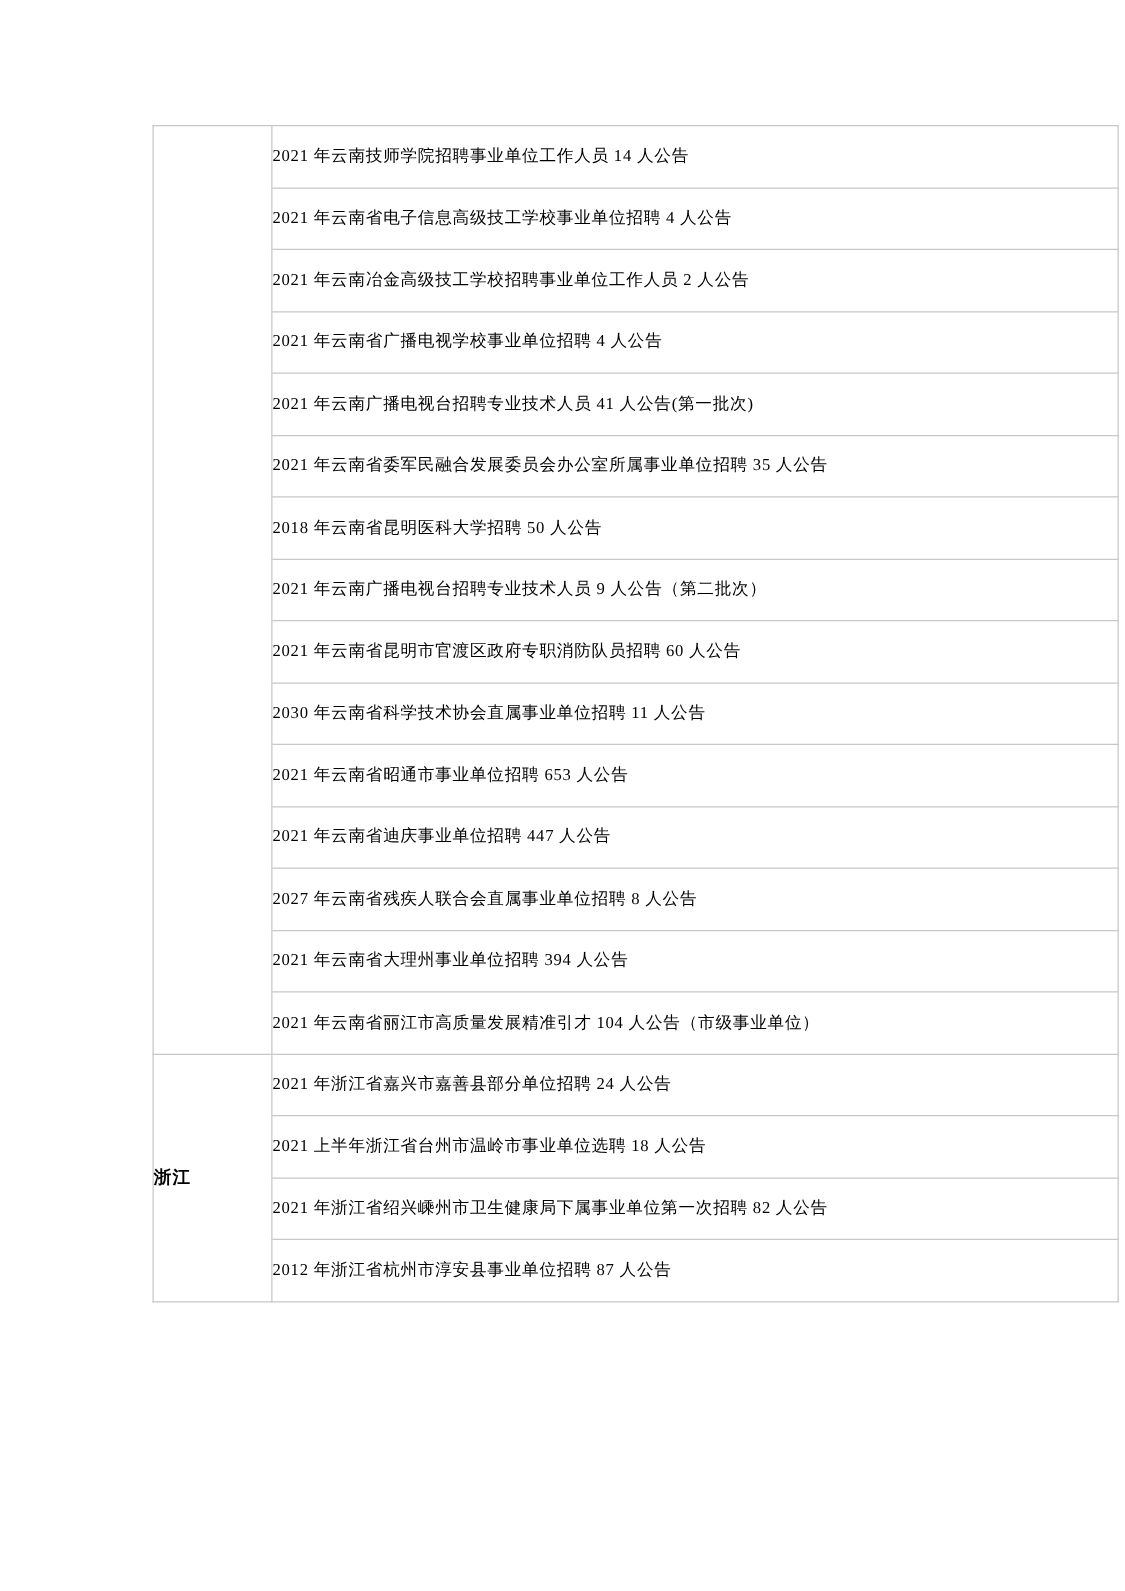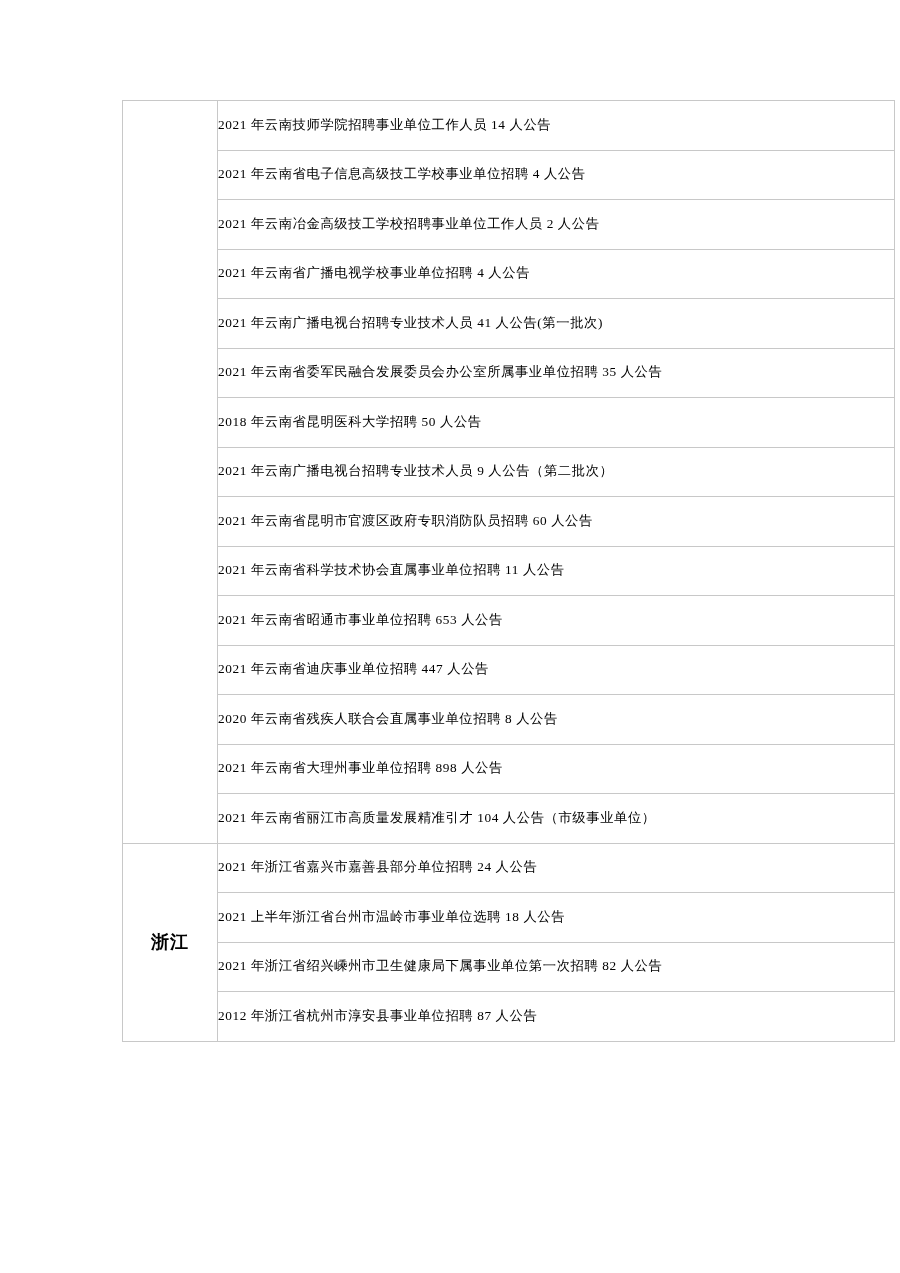--- a/index.html
+++ b/index.html
@@ -27,22 +27,22 @@
     margin-left: 122px;
     width: 770px;
   }
   table.doc-table td {
     border: 1px solid #c8c8c8;
     padding: 0 0 0 0;
     vertical-align: middle;
   }
   td.region-cell {
     width: 94px;
-    text-align: center;
-    font-size: 18px;
+    text-align: left;
+    font-size: 14px;
     font-weight: bold;
     letter-spacing: 1px;
     font-family: Liberation Sans, sans-serif;
   }
   td.region-empty {
     width: 94px;
     border-right: 1px solid #c8c8c8;
   }
   td.title-cell {
     width: 676px;
@@ -84,33 +84,33 @@
       <tr>
         <td class="title-cell">2018 年云南省昆明医科大学招聘 50 人公告</td>
       </tr>
       <tr>
         <td class="title-cell">2021 年云南广播电视台招聘专业技术人员 9 人公告（第二批次）</td>
       </tr>
       <tr>
         <td class="title-cell">2021 年云南省昆明市官渡区政府专职消防队员招聘 60 人公告</td>
       </tr>
       <tr>
-        <td class="title-cell">2021 年云南省科学技术协会直属事业单位招聘 11 人公告</td>
+        <td class="title-cell">2030 年云南省科学技术协会直属事业单位招聘 11 人公告</td>
       </tr>
       <tr>
         <td class="title-cell">2021 年云南省昭通市事业单位招聘 653 人公告</td>
       </tr>
       <tr>
         <td class="title-cell">2021 年云南省迪庆事业单位招聘 447 人公告</td>
       </tr>
       <tr>
-        <td class="title-cell">2020 年云南省残疾人联合会直属事业单位招聘 8 人公告</td>
+        <td class="title-cell">2027 年云南省残疾人联合会直属事业单位招聘 8 人公告</td>
       </tr>
       <tr>
-        <td class="title-cell">2021 年云南省大理州事业单位招聘 898 人公告</td>
+        <td class="title-cell">2021 年云南省大理州事业单位招聘 394 人公告</td>
       </tr>
       <tr>
         <td class="title-cell">2021 年云南省丽江市高质量发展精准引才 104 人公告（市级事业单位）</td>
       </tr>
 
       <tr>
         <td class="region-cell" rowspan="4">浙江</td>
         <td class="title-cell">2021 年浙江省嘉兴市嘉善县部分单位招聘 24 人公告</td>
       </tr>
       <tr>

